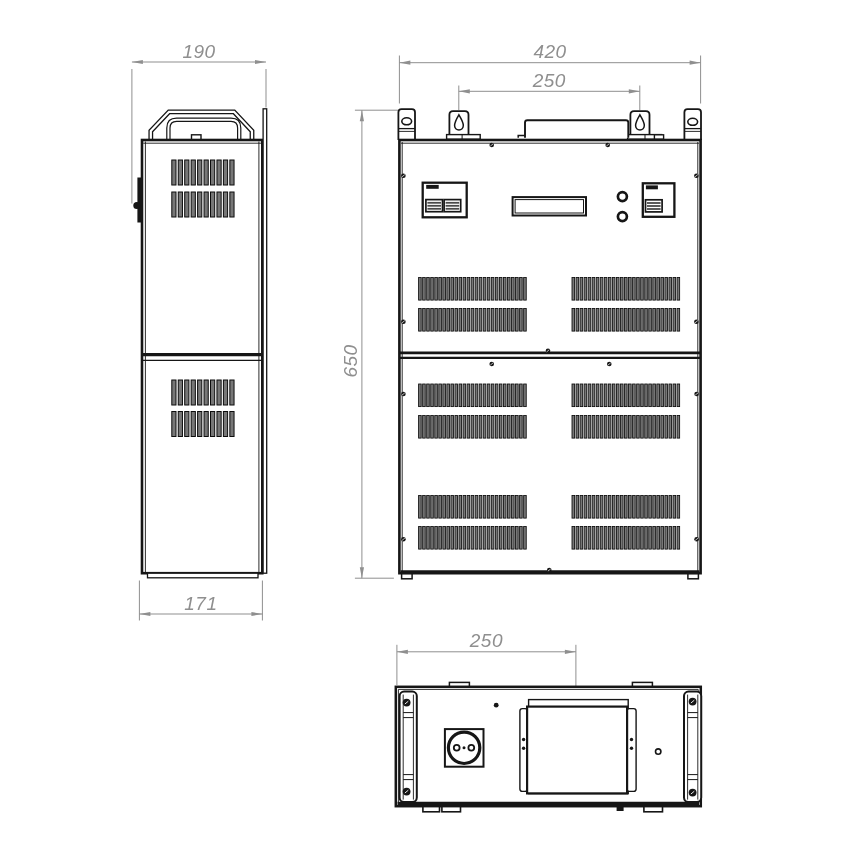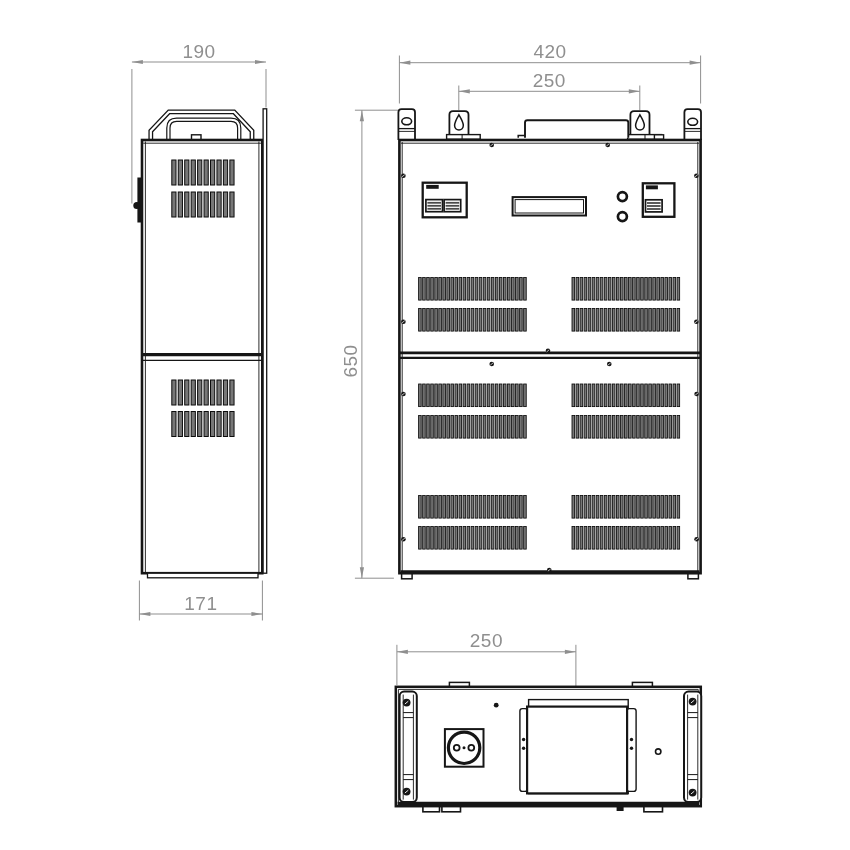--- a/index.html
+++ b/index.html
@@ -1,16 +1,16 @@
 <!DOCTYPE html>
 <html><head>
 <meta charset="utf-8">
 <style>
   html,body{margin:0;padding:0;background:#ffffff;}
-  .stage{width:744px;height:850px;position:relative;background:#ffffff;overflow:hidden;}
+  .stage{width:744px;height:850px;position:relative;background:#ffffff;overflow:hidden;font-style:italic;}
   svg{display:block;}
   .dim-text{font-family:"Liberation Sans", sans-serif;font-size:19px;fill:#8f8f8f;letter-spacing:.5px;}
   .dimline{stroke:#8f8f8f;stroke-width:1;fill:none;}
   .dimarrow{fill:#8f8f8f;stroke:none;}
   .ln{stroke:#161616;fill:none;}
   .fillwhite{fill:#ffffff;}
 </style>
 </head>
 <body>
 

